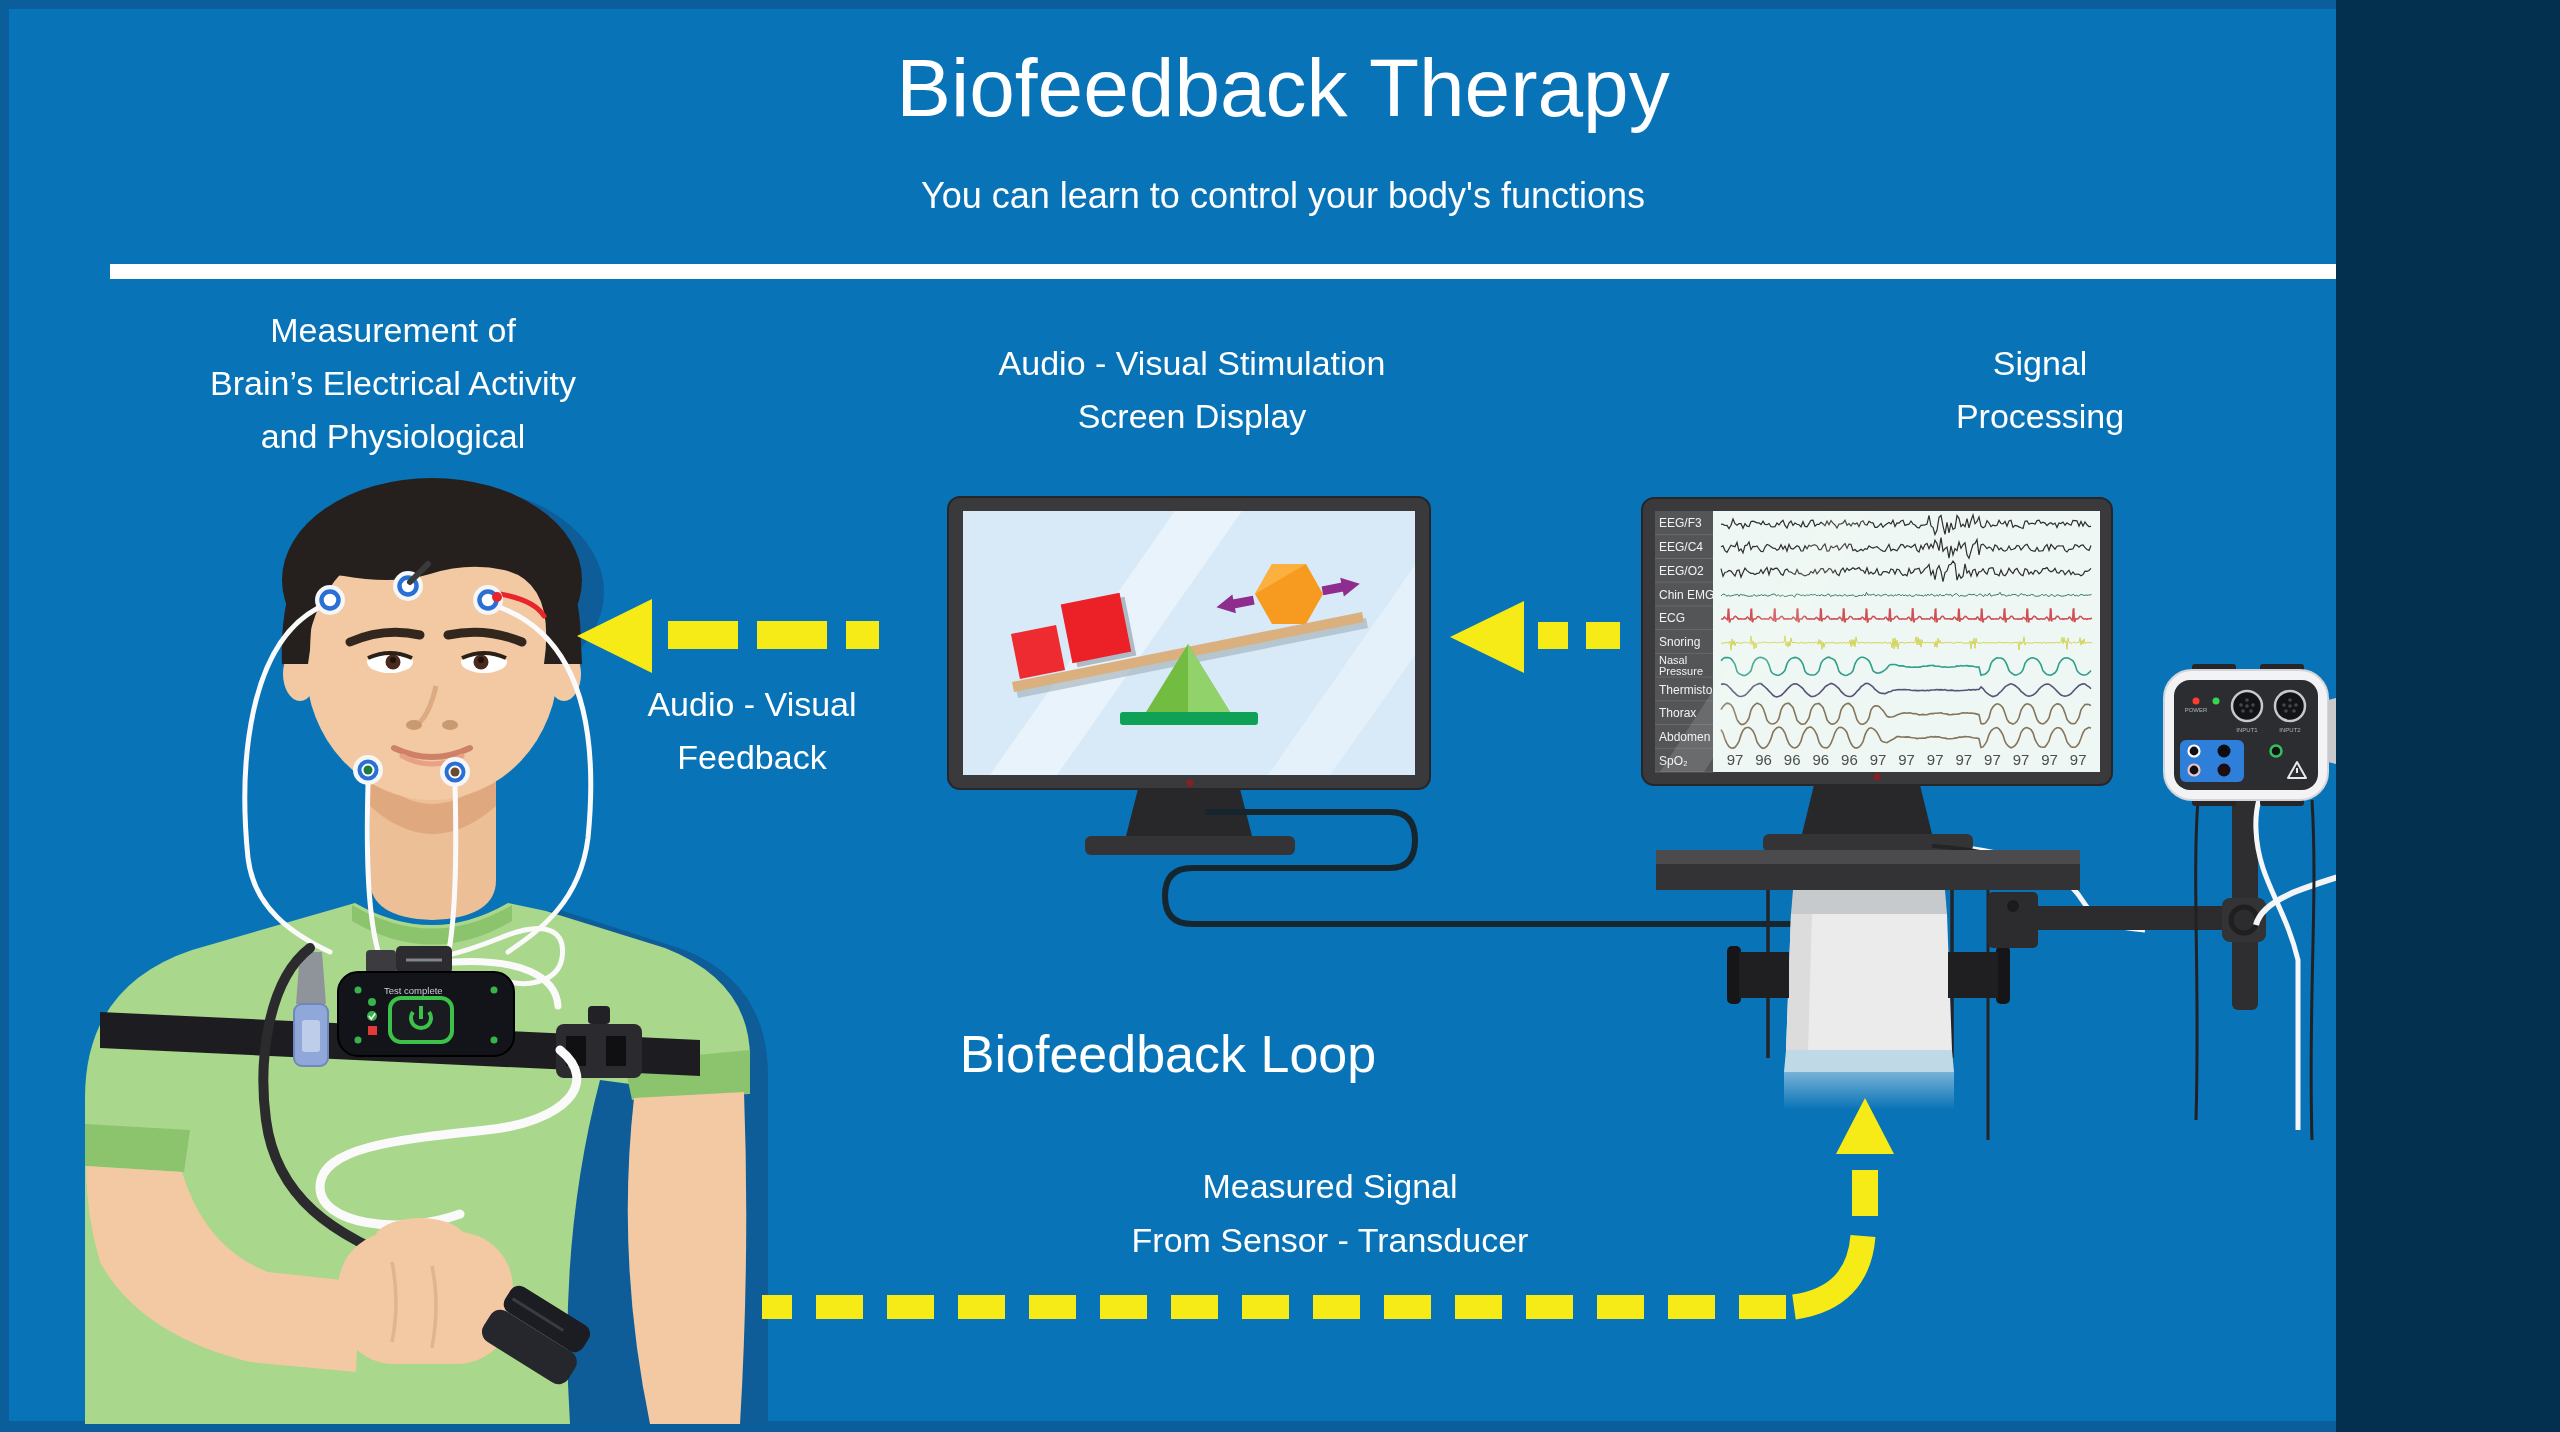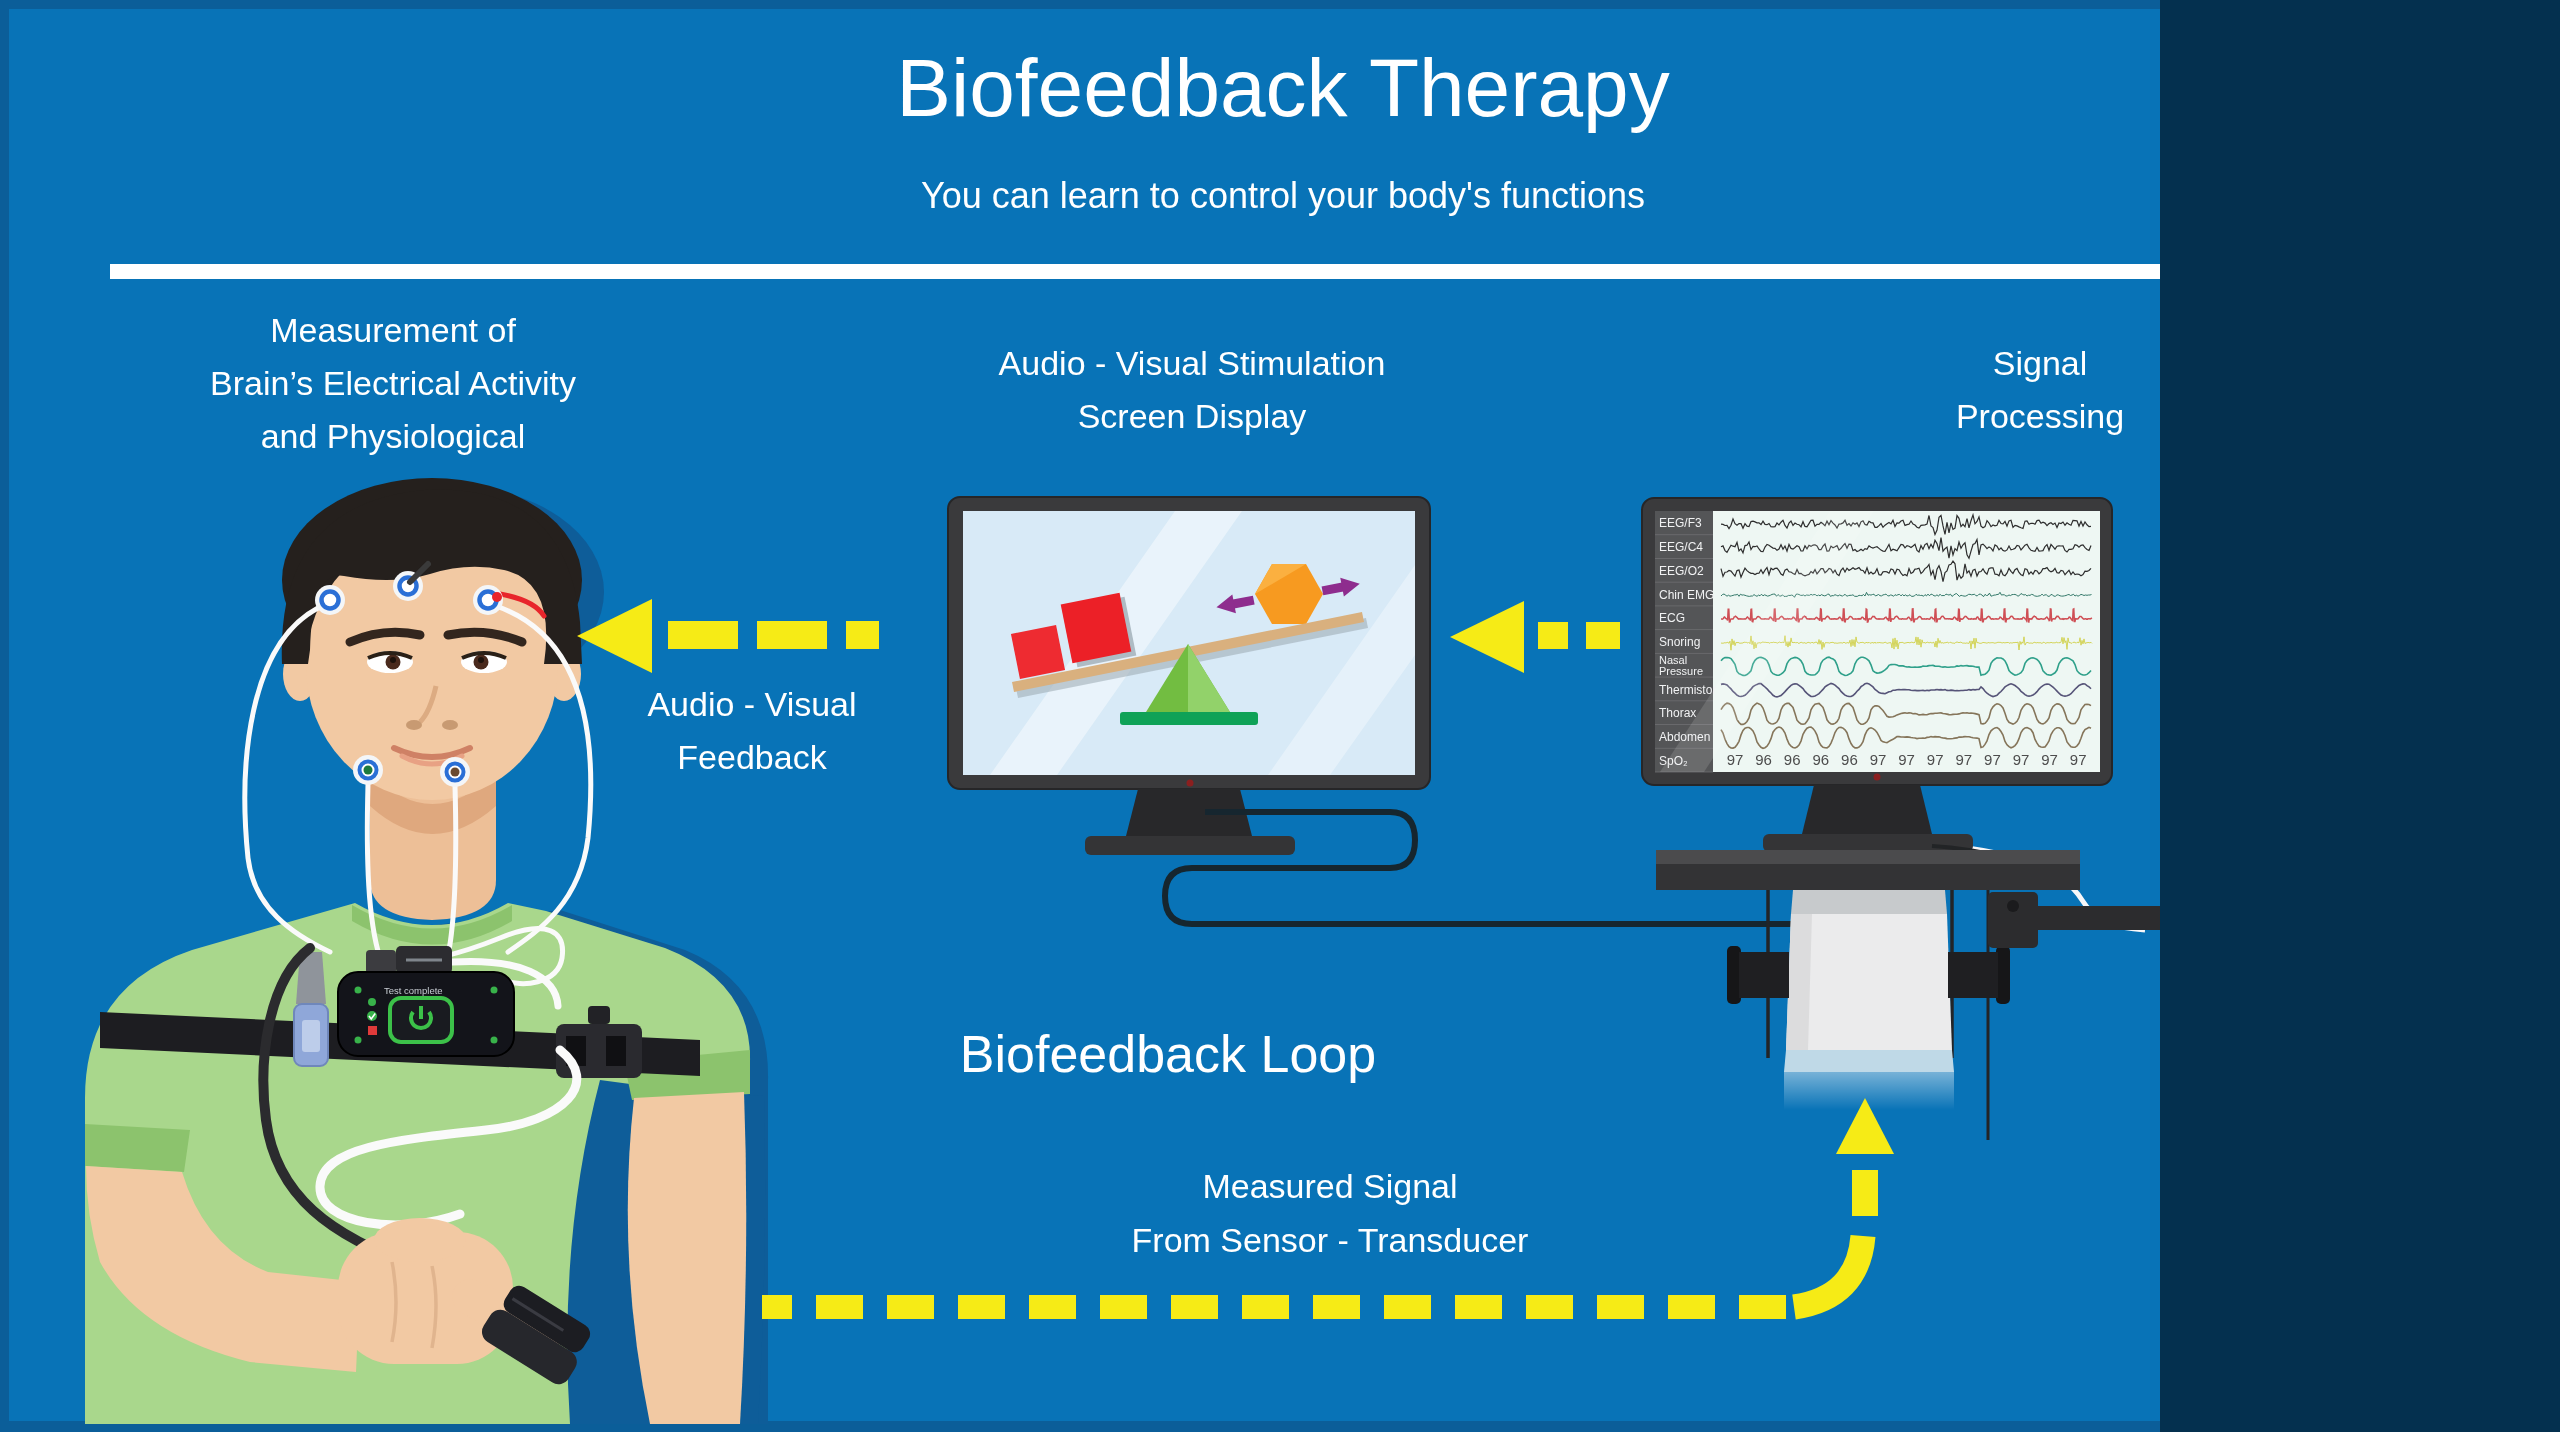--- a/index.html
+++ b/index.html
@@ -1,16 +1,16 @@
 <!DOCTYPE html>
 <html><head>
 <meta charset="utf-8">
 <style>
   html,body{margin:0;padding:0;background:#04304f;}
-  .stage{position:relative;width:2160px;height:1432px;overflow:hidden;font-family:"Liberation Sans",sans-serif;}
+  .stage{position:relative;width:2336px;height:1432px;overflow:hidden;font-family:"Liberation Sans",sans-serif;}
   .stage svg{position:absolute;left:0;top:0;}
   text{font-family:"Liberation Sans",sans-serif;fill:#ffffff;}
   .title{font-size:82px;}
   .subtitle{font-size:36px;}
   .hdr{font-size:34px;}
   .loop{font-size:52px;}
   .note{font-size:34px;}
   .chlabel{font-size:12px;fill:#f1f2f3;}
   .chlabel2{font-size:11px;fill:#f1f2f3;}
   .spo2{font-size:15px;fill:#4d4d4d;}

